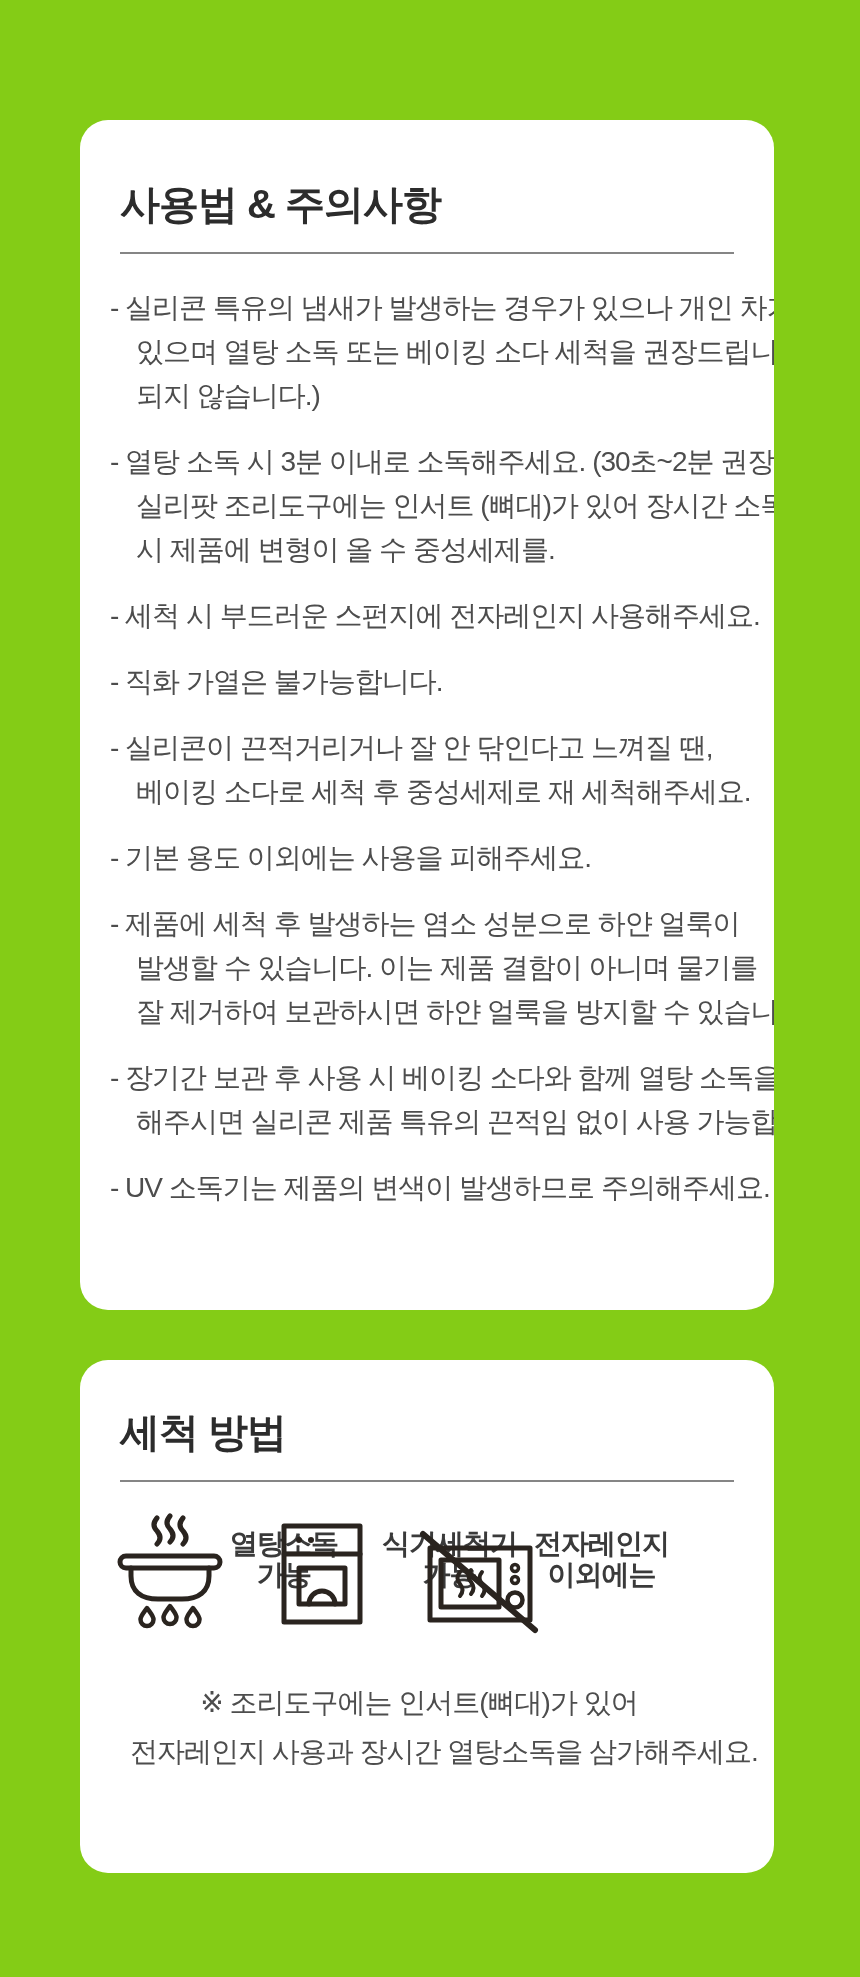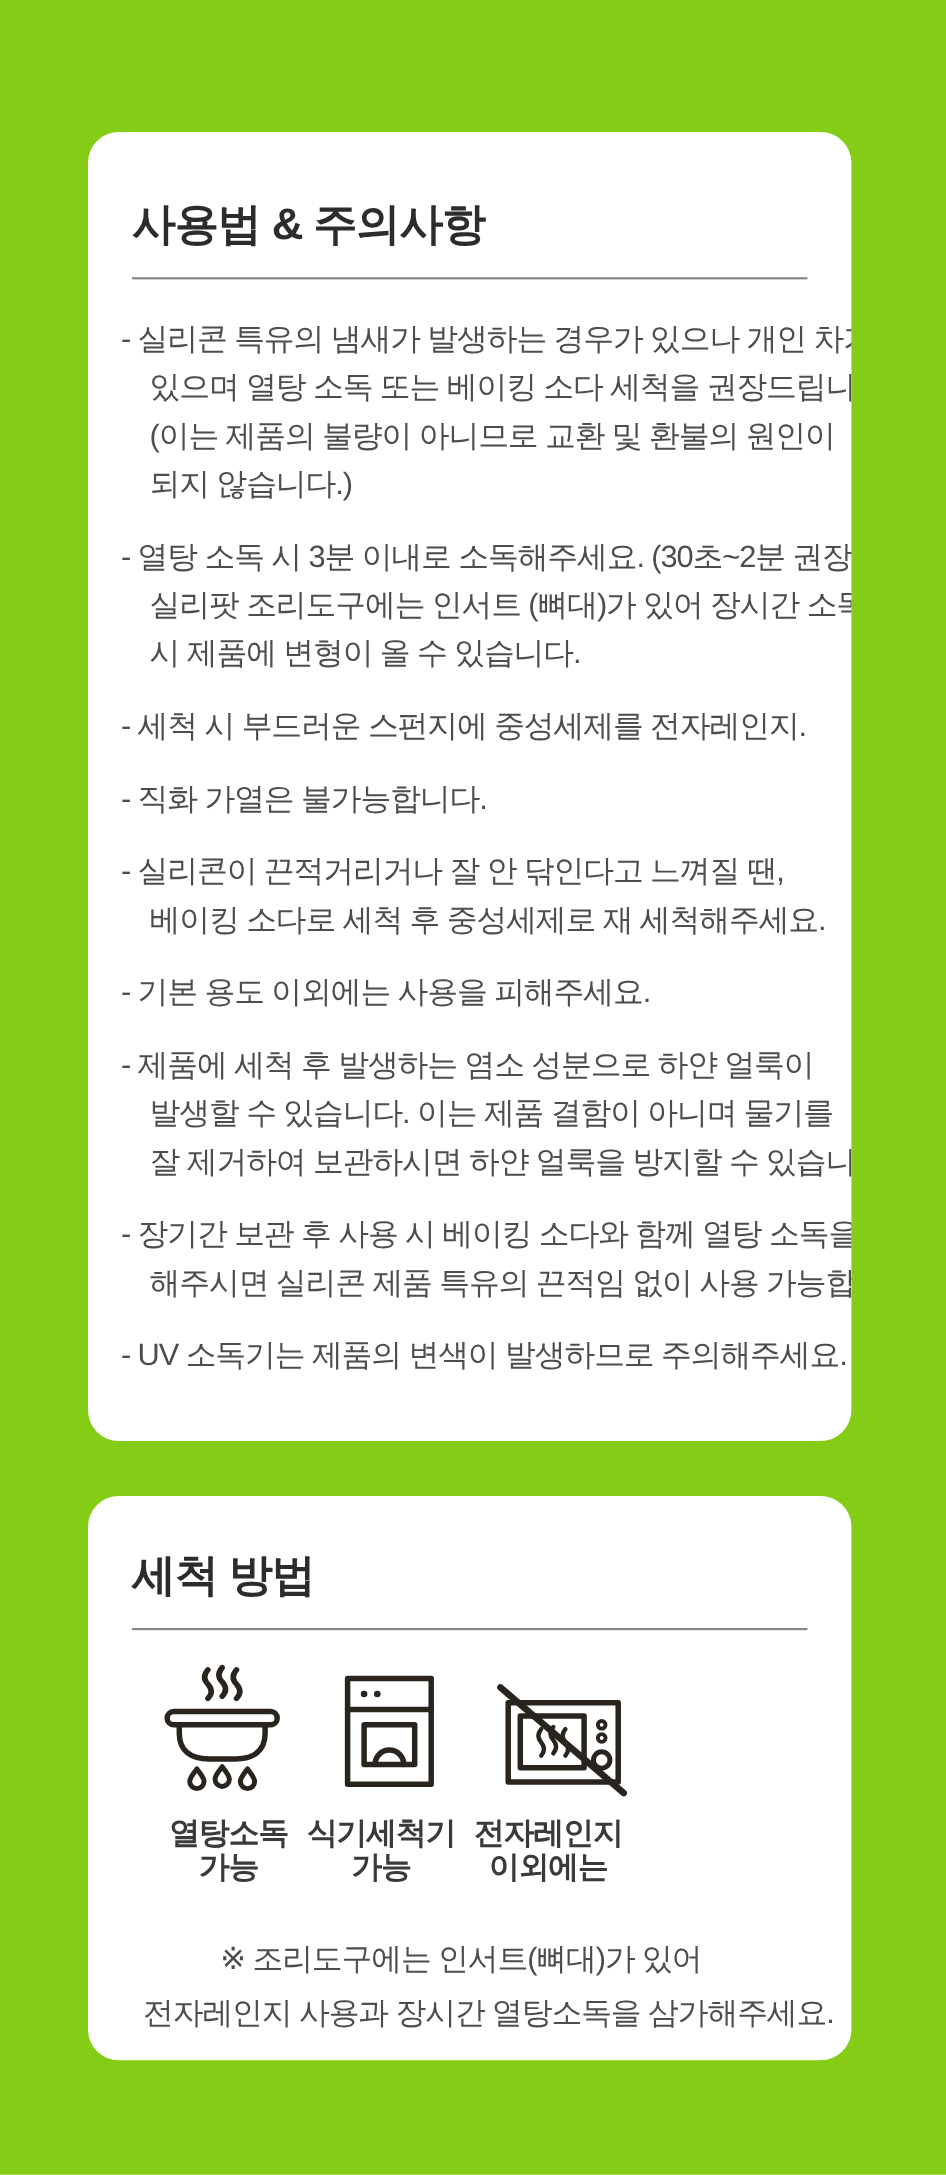--- a/index.html
+++ b/index.html
@@ -54,22 +54,22 @@
   .bullet .ln.cont  { margin-left:16px; }
 
   .icons-row {
     display:flex;
     margin-top:30px;
     margin-left:-10px;
   }
   .icon-col {
     width:152px;
     display:flex;
-    flex-direction:column;
-    align-items:flex-end;
+    flex-direction:row;
+    align-items:flex-start;
   }
   .icon-box { width:120px; height:122px; display:block; }
   .icon-box svg { display:block; }
   .icon-label {
     margin-top:16px;
     font-size:28px;
     font-weight:bold;
     color:#3a3a3a;
     letter-spacing:-1px;
     text-align:center;
@@ -89,30 +89,29 @@
 
 <div class="page">
 
   <section class="card card-usage">
     <h2 class="card-title">사용법 &amp; 주의사항</h2>
     <hr class="divider">
     <div class="bullets" id="usage-bullets">
         <div class="bullet">
           <div class="ln first">- 실리콘 특유의 냄새가 발생하는 경우가 있으나 개인 차가</div>
           <div class="ln cont">있으며 열탕 소독 또는 베이킹 소다 세척을 권장드립니다.</div>
-          <div class="ln cont">(이는 제품의 불량이 아니므로 교환 및 환불의 원인이</div>
           <div class="ln cont">되지 않습니다.)</div>
         </div>
         <div class="bullet">
           <div class="ln first">- 열탕 소독 시 3분 이내로 소독해주세요. (30초~2분 권장)</div>
           <div class="ln cont">실리팟 조리도구에는 인서트 (뼈대)가 있어 장시간 소독</div>
-          <div class="ln cont">시 제품에 변형이 올 수 있습니다.</div>
-        </div>
-        <div class="bullet">
-          <div class="ln first">- 세척 시 부드러운 스펀지에 중성세제를 전자레인지.</div>
+          <div class="ln cont">시 제품에 변형이 올 수 중성세제를.</div>
+        </div>
+        <div class="bullet">
+          <div class="ln first">- 세척 시 부드러운 스펀지에 전자레인지 사용해주세요.</div>
         </div>
         <div class="bullet">
           <div class="ln first">- 직화 가열은 불가능합니다.</div>
         </div>
         <div class="bullet">
           <div class="ln first">- 실리콘이 끈적거리거나 잘 안 닦인다고 느껴질 땐,</div>
           <div class="ln cont">베이킹 소다로 세척 후 중성세제로 재 세척해주세요.</div>
         </div>
         <div class="bullet">
           <div class="ln first">- 기본 용도 이외에는 사용을 피해주세요.</div>

